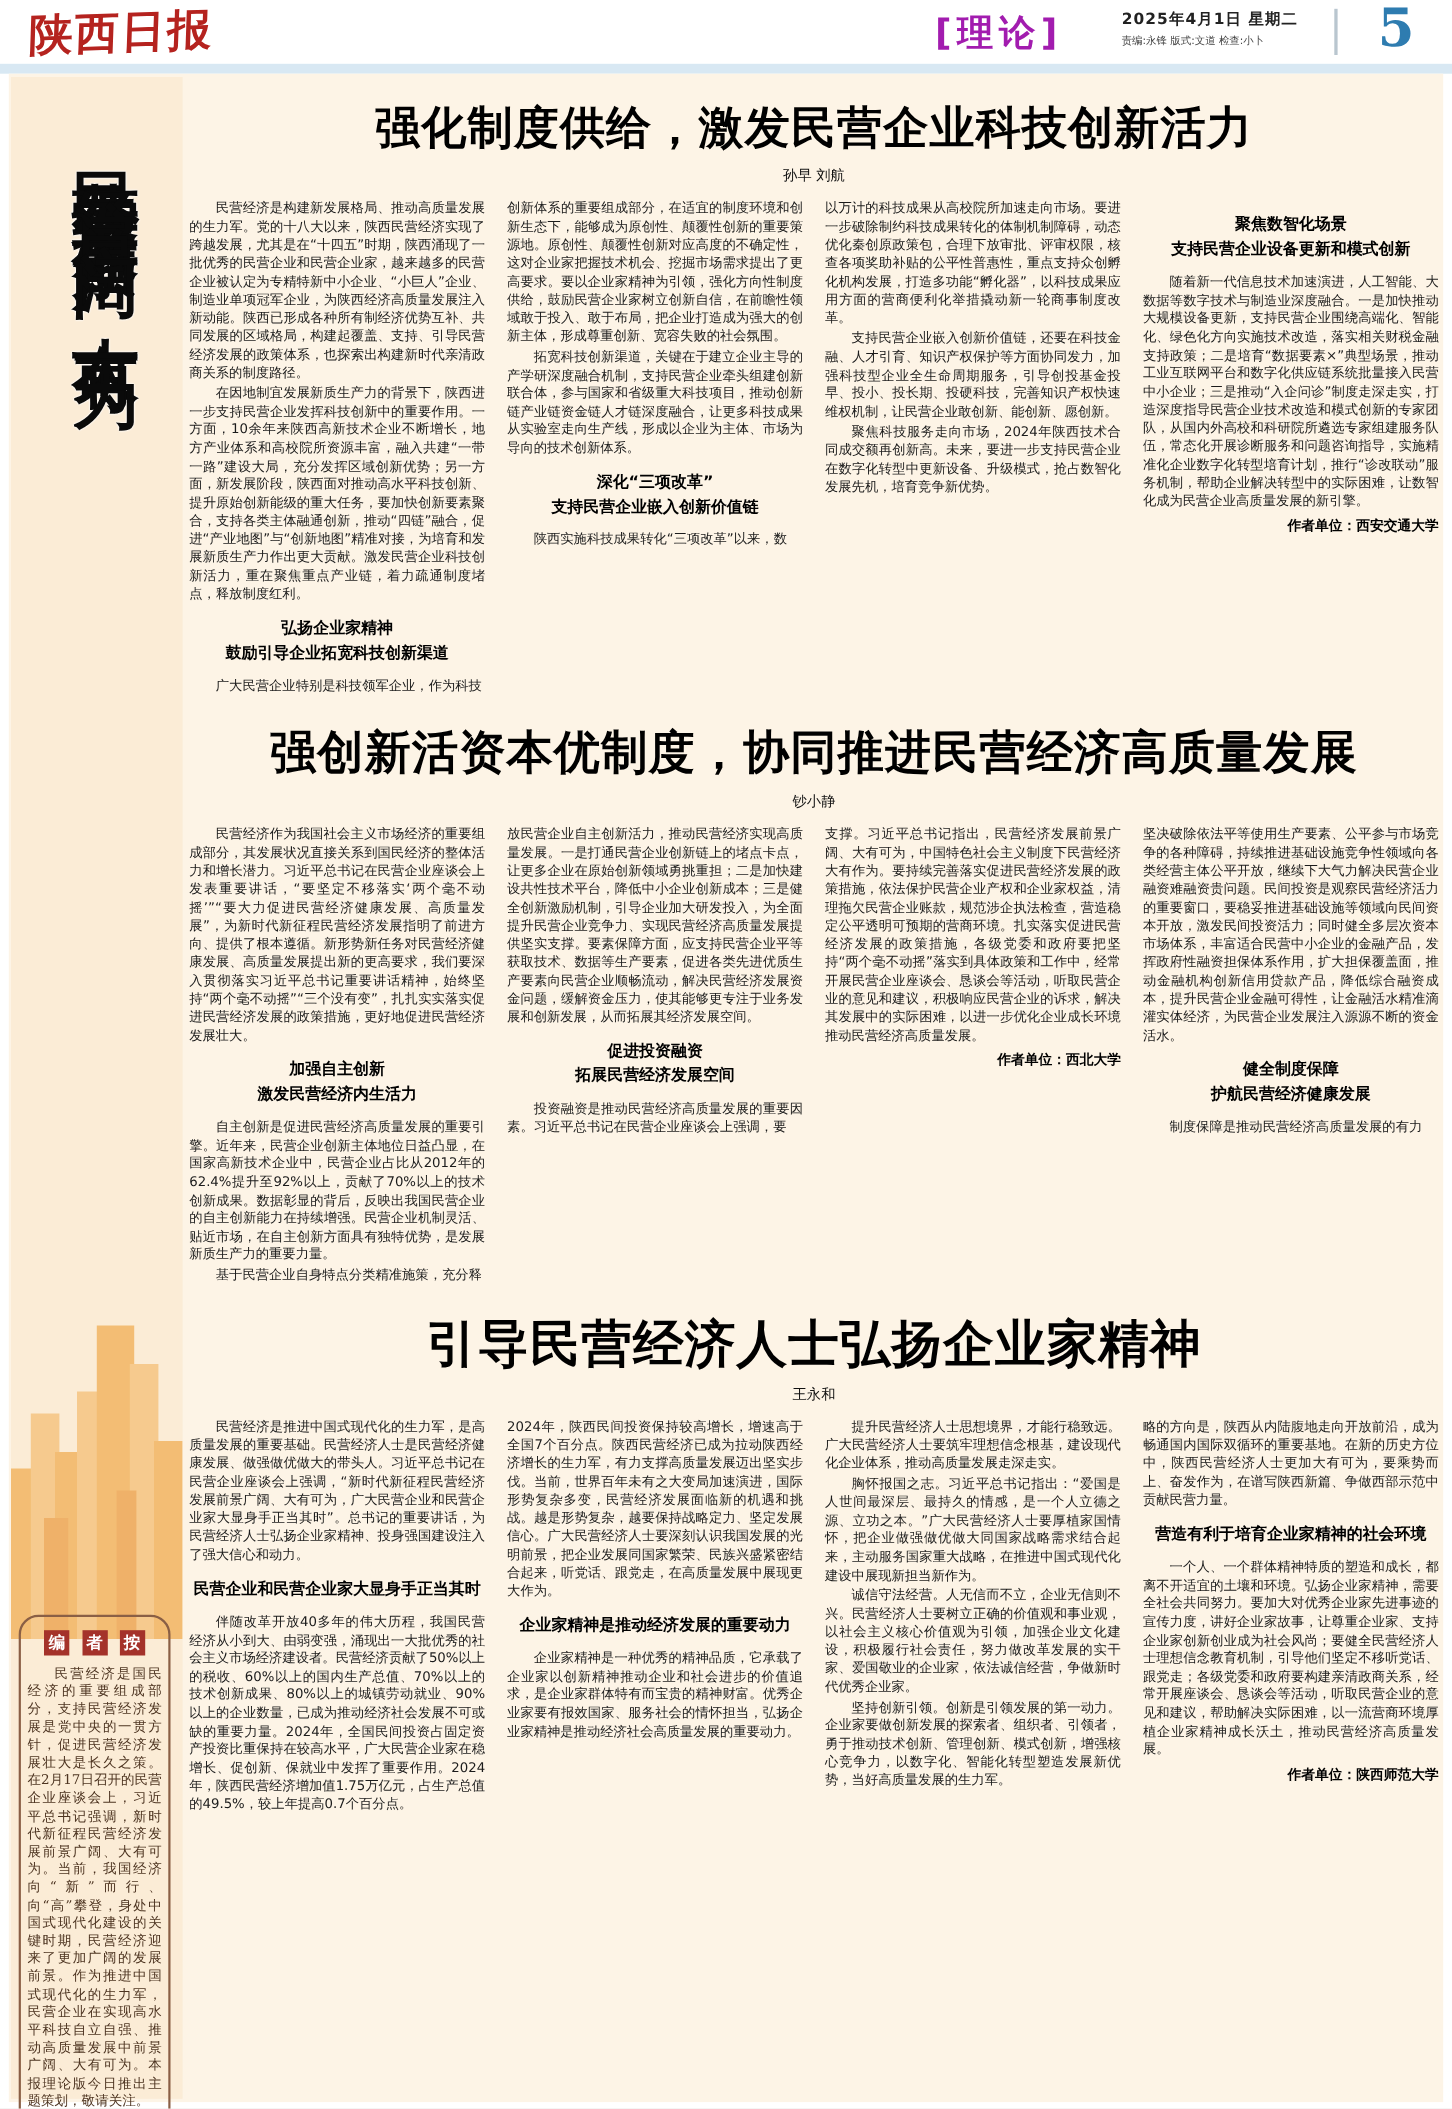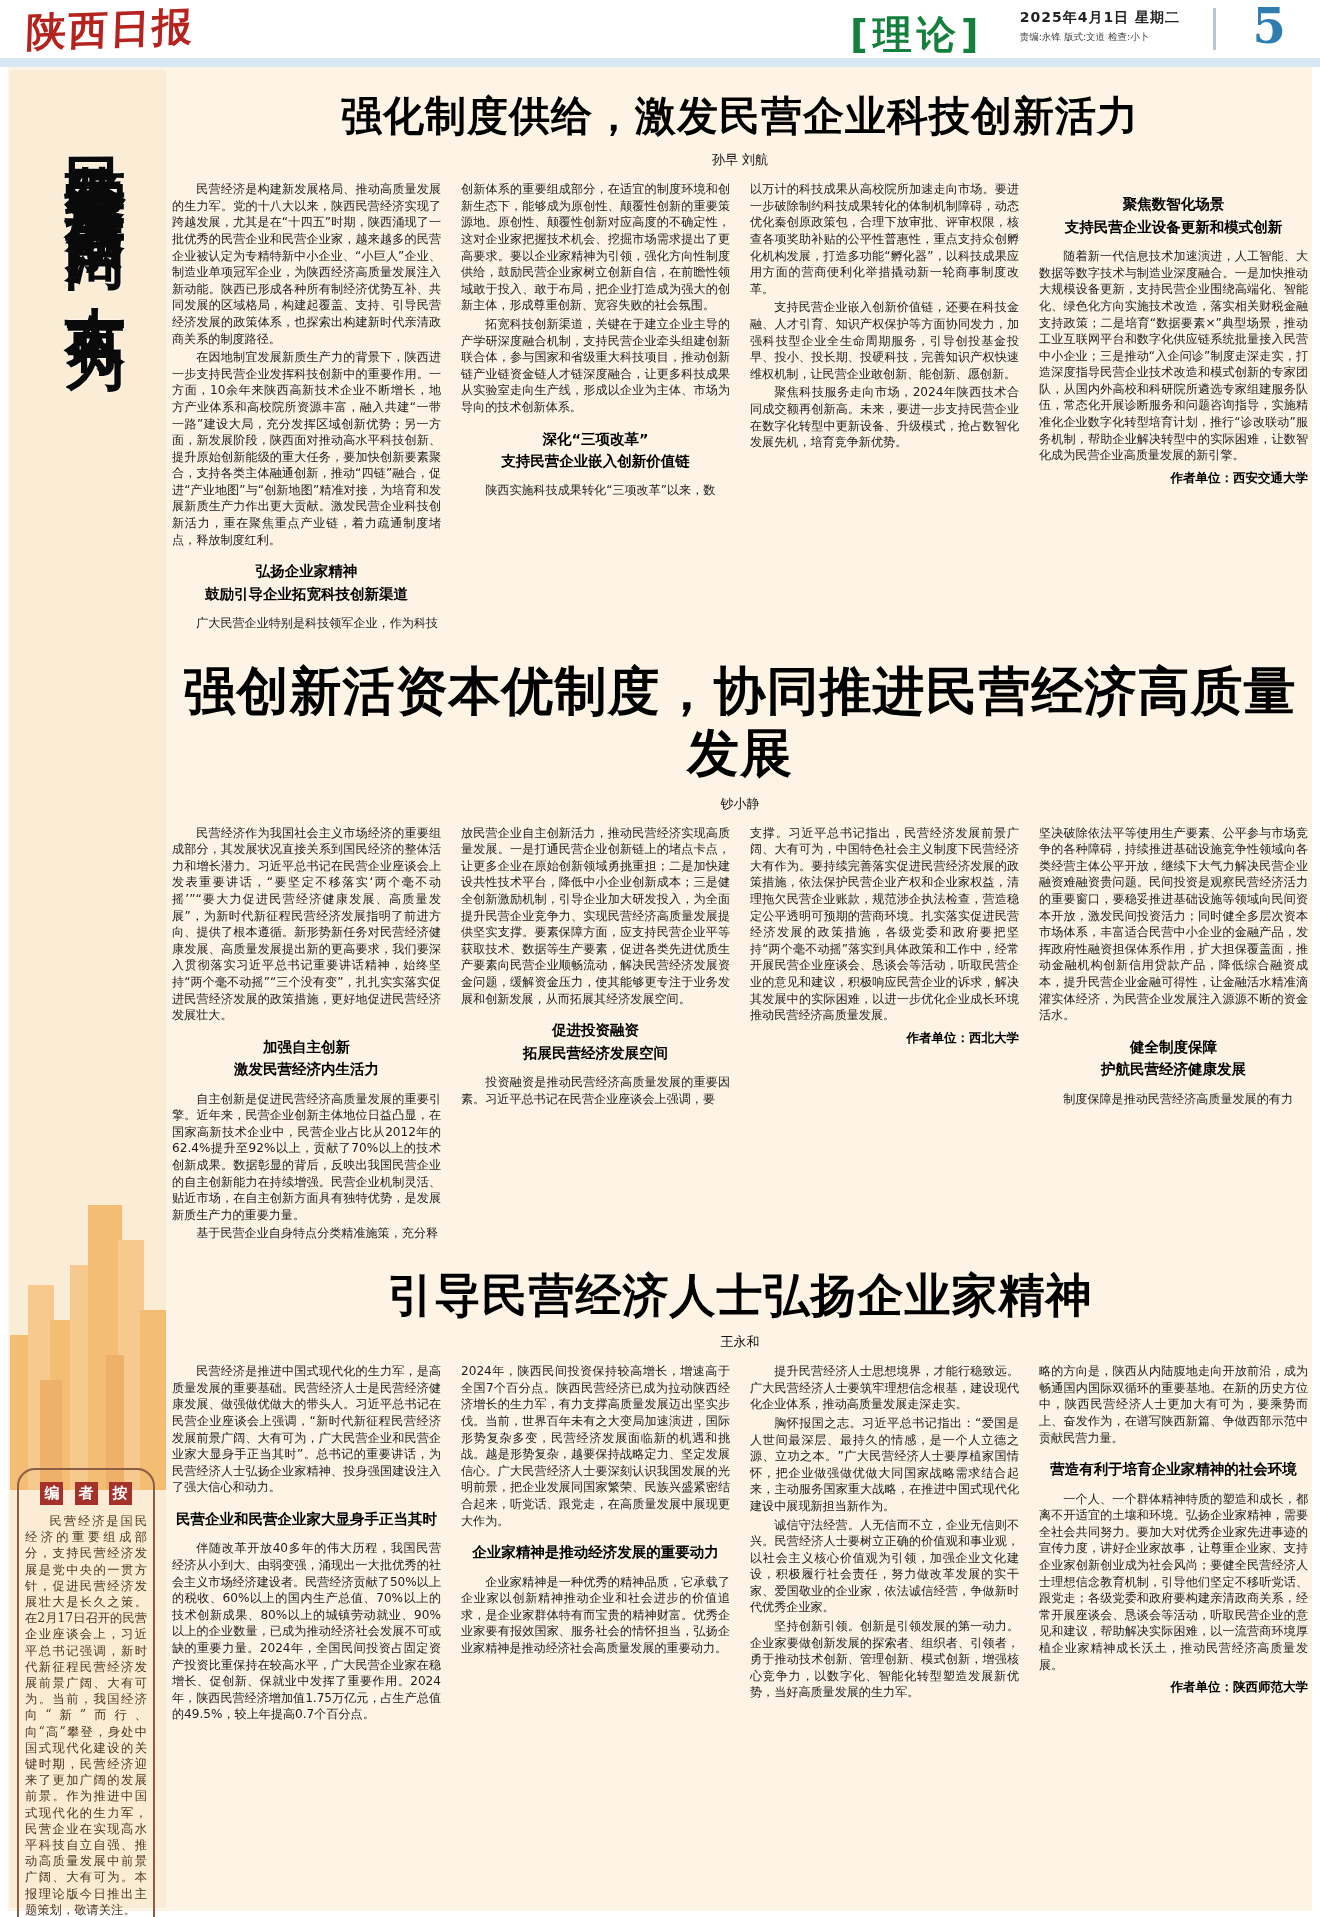--- a/index.html
+++ b/index.html
@@ -2,22 +2,22 @@
 <html><head>
 <meta charset="utf-8">
 <style>
   html,body{margin:0;padding:0;background:#e9e9e9;}
   #page{position:relative;width:1320px;height:1917px;background:#ffffff;overflow:hidden;
         font-family:"DejaVu Sans",sans-serif;}
   
   .masthead{position:absolute;left:0;top:0;width:1320px;height:58px;background:#fff;}
   .logo{position:absolute;left:26px;top:2px;font-family:"DejaVu Serif",serif;font-weight:900;
         font-size:40px;color:#b5231f;transform:rotate(-2deg) skewX(-4deg);letter-spacing:2px;}
-  .section-mark{position:absolute;left:850px;top:8px;font-size:39px;font-weight:bold;
-        color:#15803d;letter-spacing:5px;font-family:"DejaVu Sans",sans-serif;}
+  .section-mark{position:absolute;left:850px;top:8px;font-size:33px;font-weight:bold;
+        color:#a21caf;letter-spacing:5px;font-family:"DejaVu Sans",sans-serif;}
   .dateblock{position:absolute;right:140px;top:9px;text-align:left;}
   .dateline{font-size:14px;color:#222;font-weight:bold;letter-spacing:1px;}
   .staffline{font-size:9.5px;color:#444;margin-top:4px;}
   .pagenum-divider{position:absolute;right:104px;top:8px;width:3px;height:42px;background:#b9c6cf;}
   .pagenum{position:absolute;right:34px;top:-2px;font-size:48px;font-weight:900;color:#2e7cb0;
         font-family:"DejaVu Serif",serif;}
   .blue-strip{position:absolute;left:0;top:58px;width:1320px;height:9px;background:#d8e8f3;}
   
   .content-bg{position:absolute;left:8px;top:67px;width:1304px;height:1844px;background:#fdf4e6;}
   
@@ -30,24 +30,24 @@
   .editor-box{position:absolute;left:7px;top:1398px;width:138px;height:509px;
         border:2px solid #8a5f45;border-radius:18px;padding:12px 6px 6px;box-sizing:border-box;}
   .editor-label{text-align:center;margin-bottom:8px;}
   .editor-label span{display:inline-block;width:23px;height:23px;line-height:23px;margin:0 3px;
         background:#a4322a;color:#fff;font-size:15px;font-weight:bold;}
   .editor-text{font-family:"DejaVu Serif",serif;font-size:12.3px;line-height:16.2px;color:#4d3421;
         text-align:justify;text-indent:2em;}
   
   .main{position:absolute;left:172px;top:70px;width:1136px;}
   .art{position:relative;}
-  .art-title{text-align:center;font-family:Liberation Sans, sans-serif;font-weight:900;color:#000;
+  .art-title{text-align:center;font-family:Liberation Serif, serif;font-weight:900;color:#000;
         letter-spacing:1px;line-height:1.2;}
   .t1{font-size:41px;padding-top:22px;}
-  .t2{font-size:52px;padding-top:26px;}
+  .t2{font-size:42px;padding-top:26px;}
   .t3{font-size:46px;padding-top:24px;}
   .art-author{text-align:center;font-size:13px;color:#111;margin:10px 0 12px;}
   .cols{display:flex;gap:20px;align-items:flex-start;}
   .col{flex:1 1 0;font-size:12.1px;line-height:16.6px;color:#1b1b1b;}
   .para{text-indent:2em;text-align:justify;margin:0 0 2px;}
   .para.ni{text-indent:0;}
   .subhead{text-align:center;font-weight:bold;font-size:14.5px;line-height:1.55;
         white-space:pre-line;margin:12px 0 10px;color:#000;}
   .endline{text-align:right;font-weight:bold;font-size:12.5px;margin-top:6px;color:#000;}
 </style>

